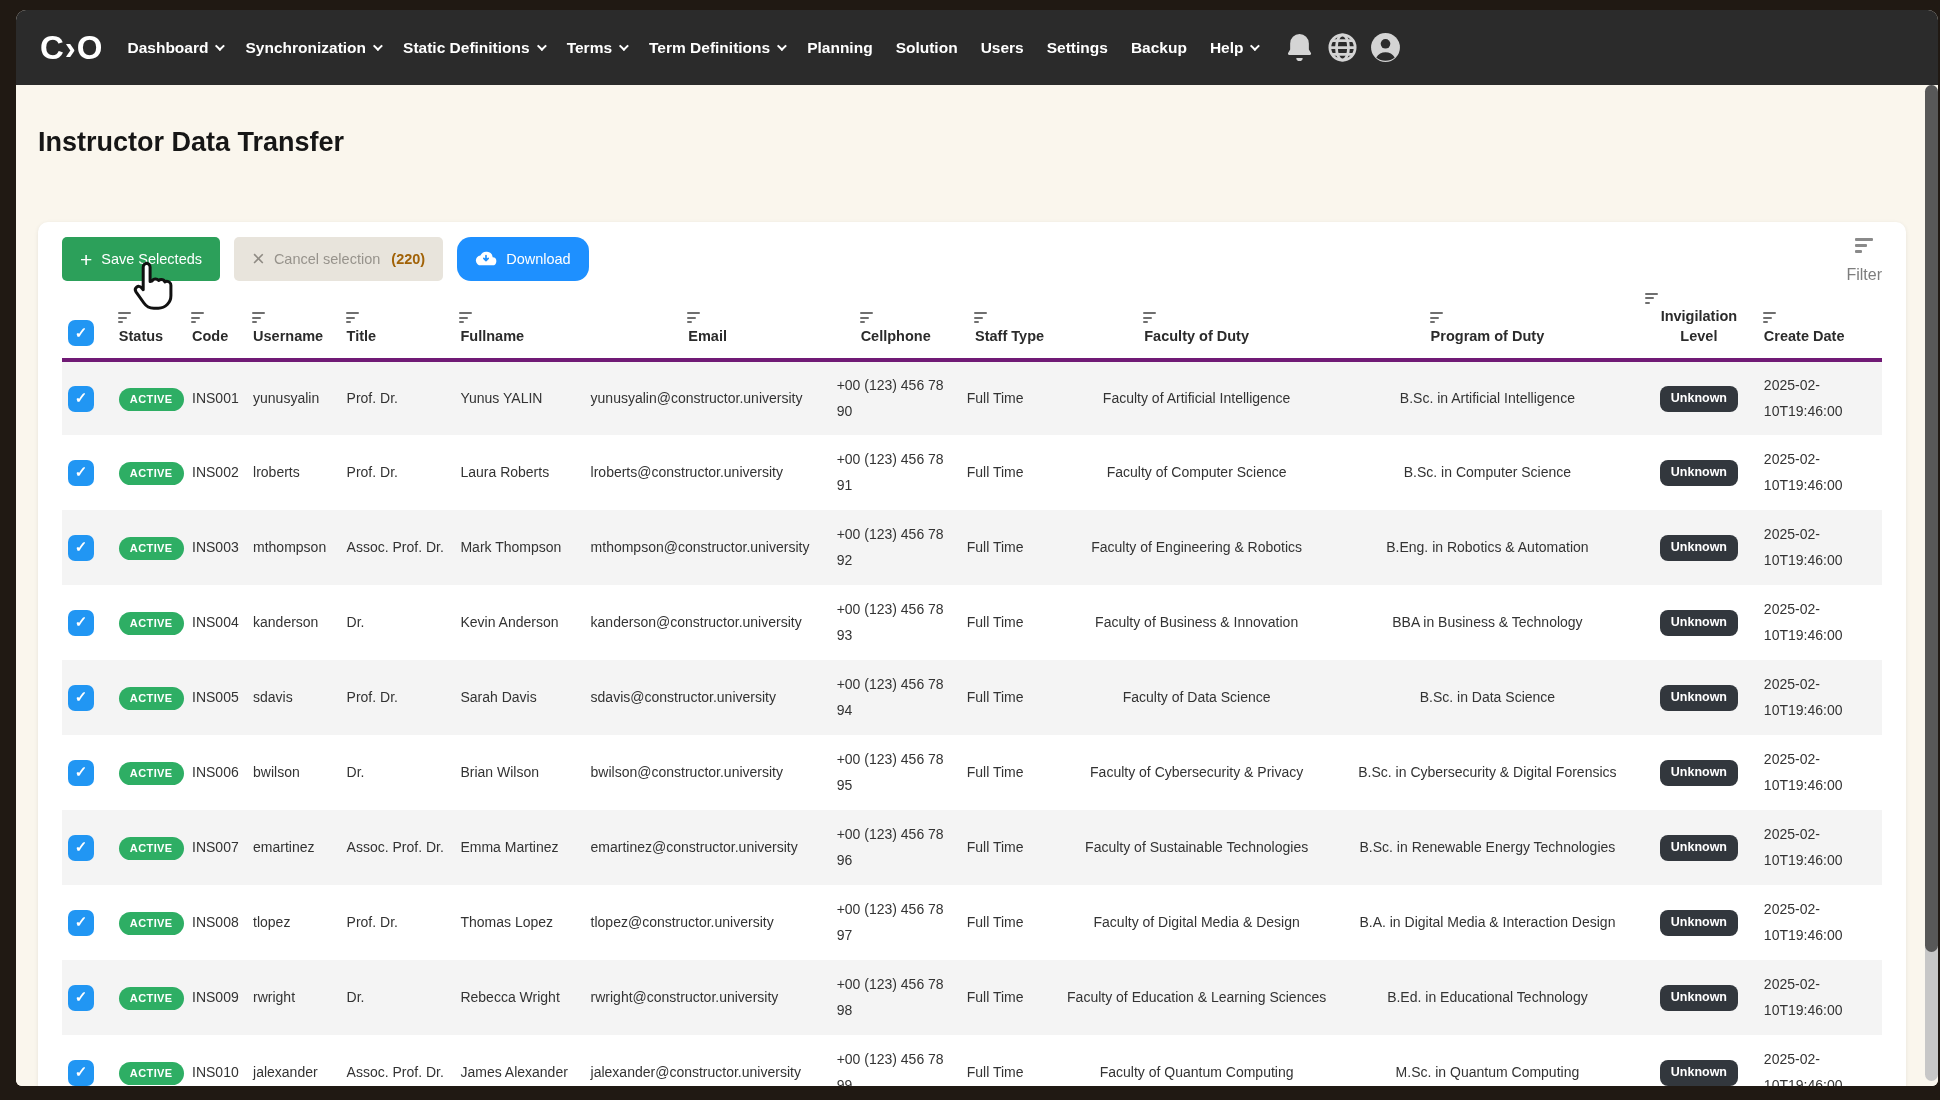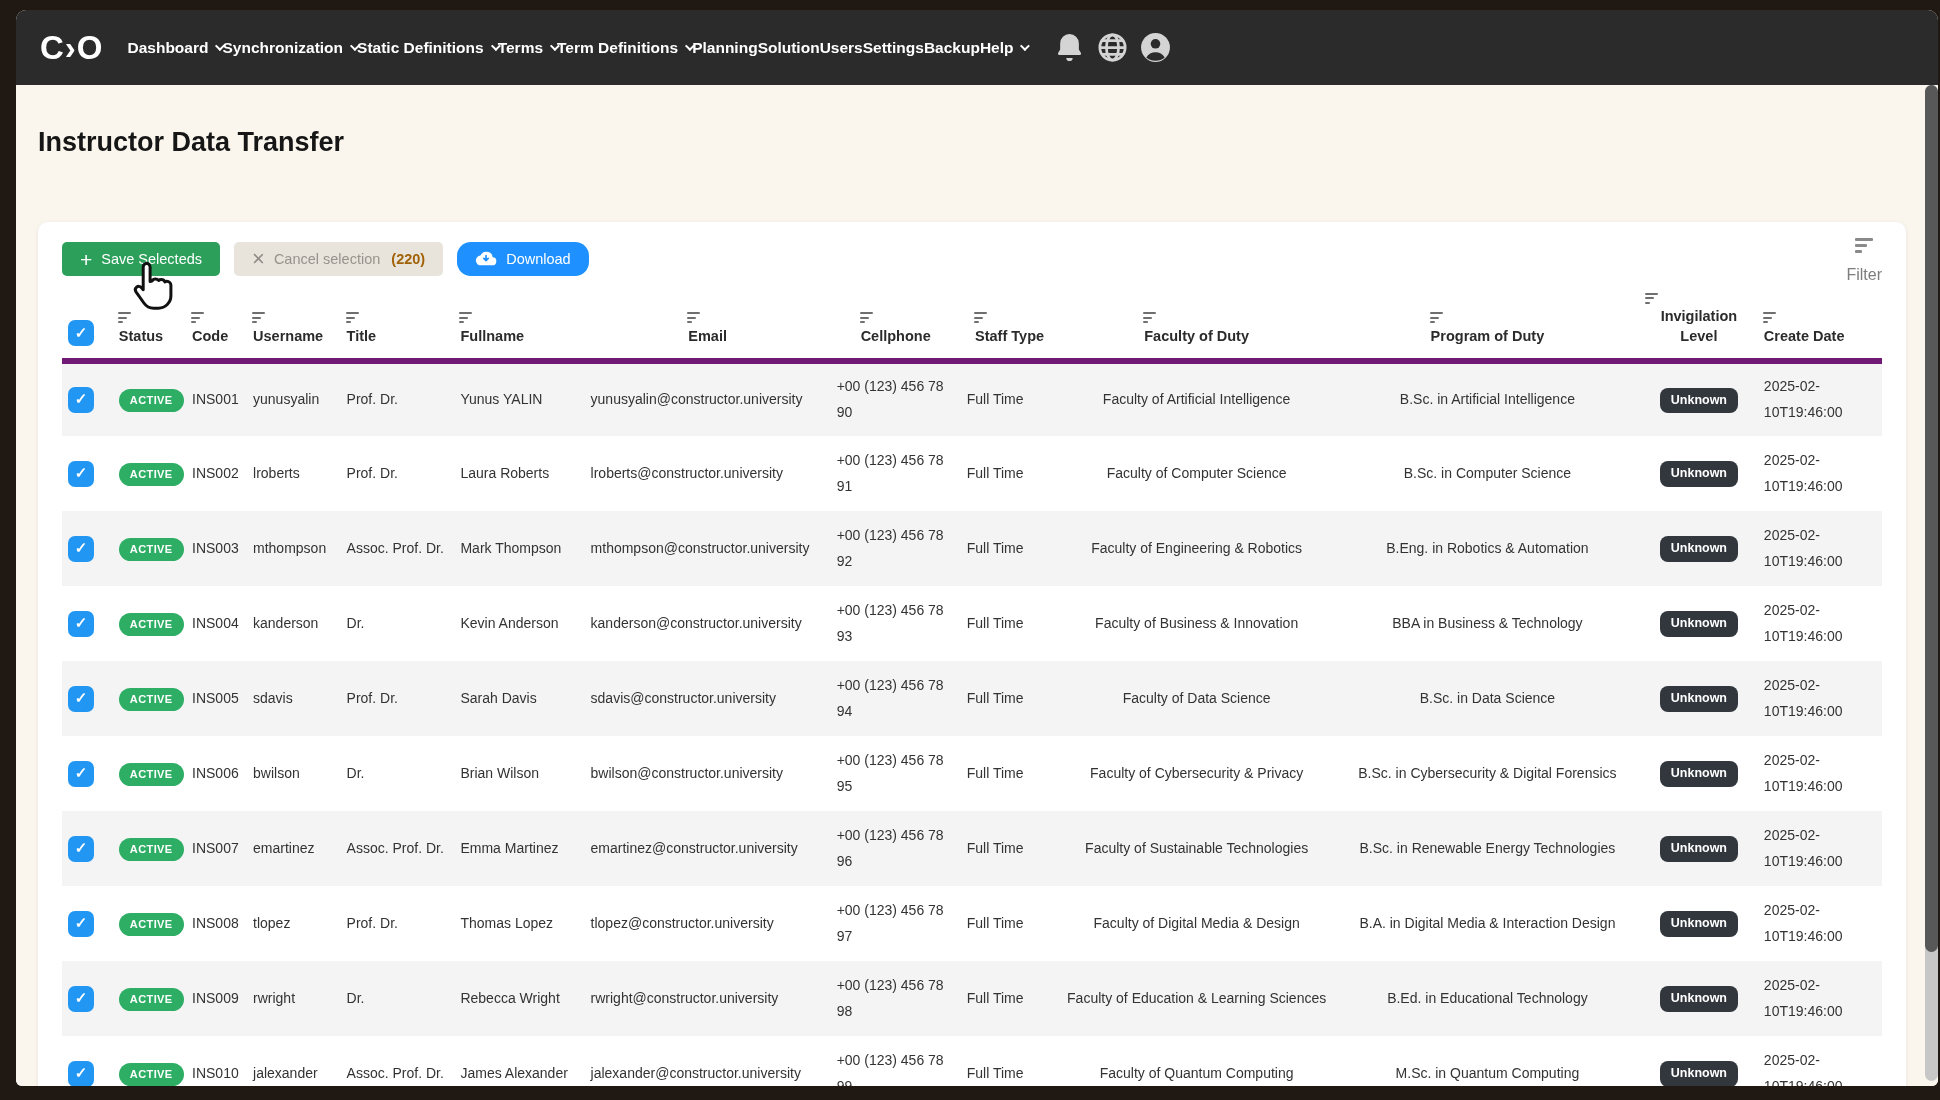--- a/index.html
+++ b/index.html
@@ -7,21 +7,21 @@
               font-family:"Liberation Sans", sans-serif; }
 
   
   .window { position:absolute; left:16px; top:10px; width:1922px; height:1076px;
             border-radius:10px 10px 6px 6px; overflow:hidden; background:#faf6ed; }
 
   
   .navbar { height:75px; background:#2b2b2b; display:flex; align-items:center;
             padding:0 16px 0 24px; gap:24px; }
   .logo { color:#fff; font-size:33px; font-weight:800; letter-spacing:1px; flex:0 0 auto; }
-  .nav-menu { display:flex; align-items:center; }
+  .nav-menu { display:flex; align-items:center; gap:23px; }
   .nav-item { display:flex; align-items:center; gap:7px; color:#fff; font-size:15.5px;
               font-weight:700; cursor:pointer; white-space:nowrap; }
   .chev { width:7px; height:7px; border-right:2px solid #fff; border-bottom:2px solid #fff;
           transform:rotate(45deg) translateY(-2px); display:inline-block; }
   .term-btn { margin-left:auto; border:1px solid #4ccb82; color:#55dd92; background:transparent;
               font-family:inherit; font-size:14.5px; font-weight:600; padding:11px 15px;
               border-radius:6px; white-space:nowrap; cursor:pointer; }
   .nav-icons { display:flex; align-items:center; gap:7px; }
   .nav-ic { width:36px; height:36px; display:flex; align-items:center; justify-content:center; cursor:pointer; }
 
@@ -29,41 +29,41 @@
   .content { position:relative; height:1001px; background:#faf6ed; overflow:hidden; }
   .page-title { font-size:27px; font-weight:700; color:#161616; margin:42px 0 0 22px; }
 
   .card { position:absolute; left:22px; top:137px; width:1868px; height:1000px;
           background:#fff; border-radius:10px; box-shadow:0 1px 4px rgba(0,0,0,.08);
           padding:16px 24px 0 24px; }
 
   
   .toolbar { display:flex; align-items:center; gap:14px; height:42px; }
   .btn { display:inline-flex; align-items:center; gap:9px; border:none; font-family:inherit;
-         font-size:14.5px; border-radius:5px; padding:0 18px; height:34px; cursor:pointer; }
+         font-size:14.5px; border-radius:5px; padding:0 18px; height:44px; cursor:pointer; }
   .btn-green { background:#2ca05a; color:#fff; }
   .btn-green .plus::before { content:"+"; font-size:21px; font-weight:400; line-height:1; }
   .btn-gray { background:#e8e4dc; color:#97938c; }
   .btn-gray .x::before { content:"×"; font-size:22px; line-height:1; color:#8f8b84; }
   .btn-gray b { color:#a16207; font-weight:700; margin-left:2px; }
   .btn-blue { background:#1e90ff; color:#fff;border-radius:14px; }
   .filter-btn { margin-left:auto; display:flex; align-items:center; gap:10px; color:#7d7d7d;
                 font-size:16px; cursor:pointer; background:none; border:none; font-family:inherit;flex-direction:column; }
 
   
   .flt { display:inline-block; }
   .flt i { display:block; height:2px; background:#6f6f6f; border-radius:1px; margin:2.5px 0; }
   .flt i:nth-child(1){ width:13px; } .flt i:nth-child(2){ width:9px; } .flt i:nth-child(3){ width:5px; }
   .flt-big i { height:3px; margin:3px 0; background:#8a8a8a; }
   .flt-big i:nth-child(1){ width:18px; } .flt-big i:nth-child(2){ width:12px; } .flt-big i:nth-child(3){ width:7px; }
 
   
   table { border-collapse:collapse; table-layout:fixed; width:100%; margin-top:6px; }
   th { height:72px; vertical-align:bottom; padding:4px 6px 12px 6px; font-size:14.5px;
-       font-weight:600; color:#2b2b2b; text-align:left; border-bottom:6px solid #701a75; }
+       font-weight:600; color:#2b2b2b; text-align:left; border-bottom:4px solid #701a75; }
   th.center { text-align:center; }
   .th-in { position:relative; display:inline-block; padding-top:17px; line-height:1.35;
            text-align:center; max-width:100%; }
   .th-in .flt { position:absolute; top:0; left:-1px; }
   .select-col { width:50px; }
   .c0{width:72px}.c1{width:60px}.c2{width:92px}.c3{width:112px}.c4{width:128px}
   .c5{width:242px}.c6{width:128px}.c7{width:96px}.c8{width:272px}.c9{width:300px}
   .c10{width:116px}.c11{width:122px}
   td { height:75px; padding:10px 6px; font-size:14px; color:#333; line-height:1.85;
        vertical-align:middle; overflow:hidden; }

